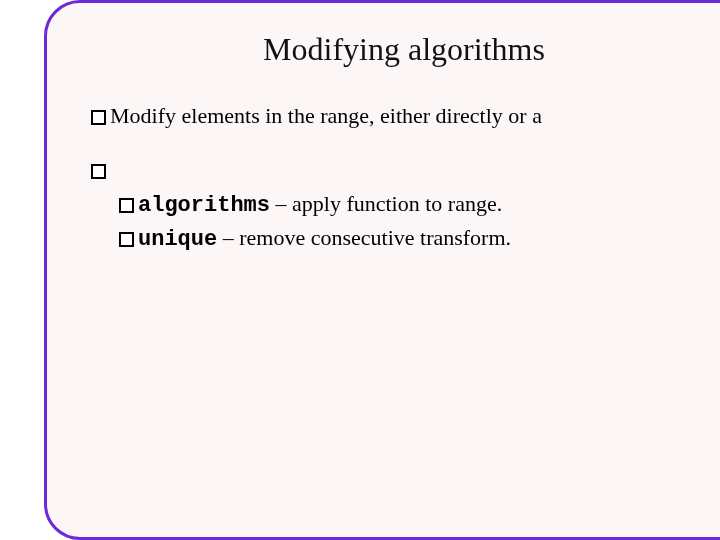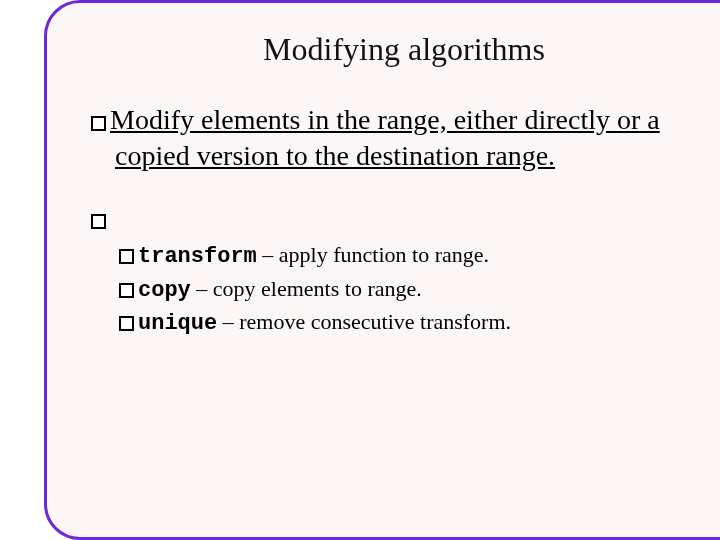--- a/index.html
+++ b/index.html
@@ -33,24 +33,23 @@
     display: inline-block;
     width: 15px;
     height: 15px;
     border: 2px solid #000;
     background: #fff;
     margin-right: 4px;
     vertical-align: -2px;
     box-sizing: border-box;
   }
   .level1 {
-    font-size: 28px;
+    font-size: 22px;
     line-height: 1.28;
     margin: 0 0 26px 0;
-    text-decoration: underline;
   }
   .level1-cont {
     display: block;
     margin-left: 24px;
   }
   .level2-wrap {
     margin-left: 28px;
   }
   .level2 {
     font-size: 22px;
@@ -64,32 +63,28 @@
 </style>
 </head>
 <body>
 
 <div class="slide">
 
   <div class="title">Modifying algorithms</div>
 
   <div class="level1">
     <span class="bullet-square"></span><span>Modify elements in the range, either directly or a</span>
-    <span class="level1-cont">copied version to the destination range.</span>
   </div>
 
   <div class="level1" style="margin-bottom:4px;">
     <span class="bullet-square"></span>
   </div>
 
   <div class="level2-wrap">
     <div class="level2">
-      <span class="bullet-square"></span><span class="mono">transform</span><span> – </span><span>apply function to range.</span>
-    </div>
-    <div class="level2">
-      <span class="bullet-square"></span><span class="mono">copy</span><span> – </span><span>copy elements to range.</span>
+      <span class="bullet-square"></span><span class="mono">algorithms</span><span> – </span><span>apply function to range.</span>
     </div>
     <div class="level2">
       <span class="bullet-square"></span><span class="mono">unique</span><span> – </span><span>remove consecutive transform.</span>
     </div>
   </div>
 
 </div>
 
 </body></html>

